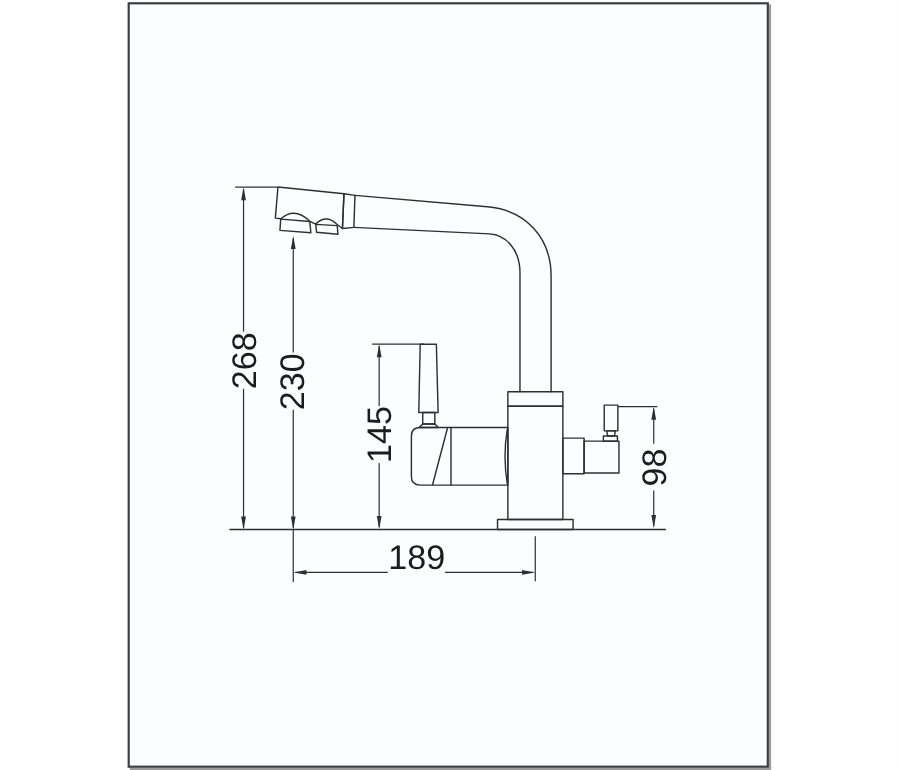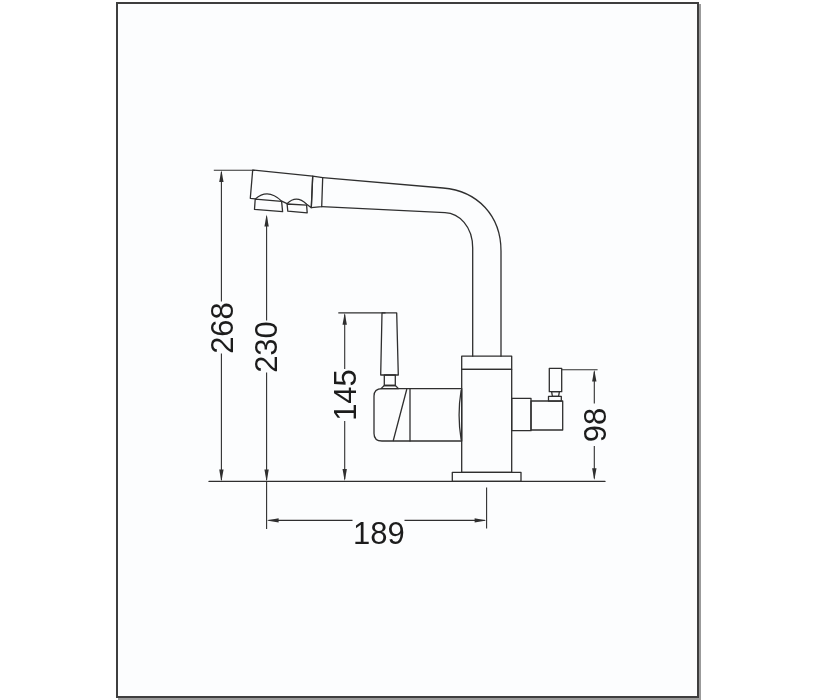--- a/index.html
+++ b/index.html
@@ -113,15 +113,15 @@
       <line class="dimline" x1="486.6" y1="487.5" x2="486.6" y2="528.5"></line>
       <polygon class="arrow" points="266.8,520.4 278.6,518.2 278.6,522.6"></polygon>
       <polygon class="arrow" points="486.4,520.4 474.6,518.2 474.6,522.6"></polygon>
     </g>
   </svg>
 
   <span class="dim v" style="left:221.5px;top:327.5px">268</span>
   <span class="dim v" style="left:266.2px;top:346.6px">230</span>
   <span class="dim v" style="left:345.3px;top:395px">145</span>
   <span class="dim v" style="left:594.5px;top:424.7px">98</span>
-  <span class="dim h" style="left:378.8px;top:533px">189</span>
+  <span class="dim h" style="left:378.8px;top:507px">189</span>
 
 </div>
 
 </body></html>

